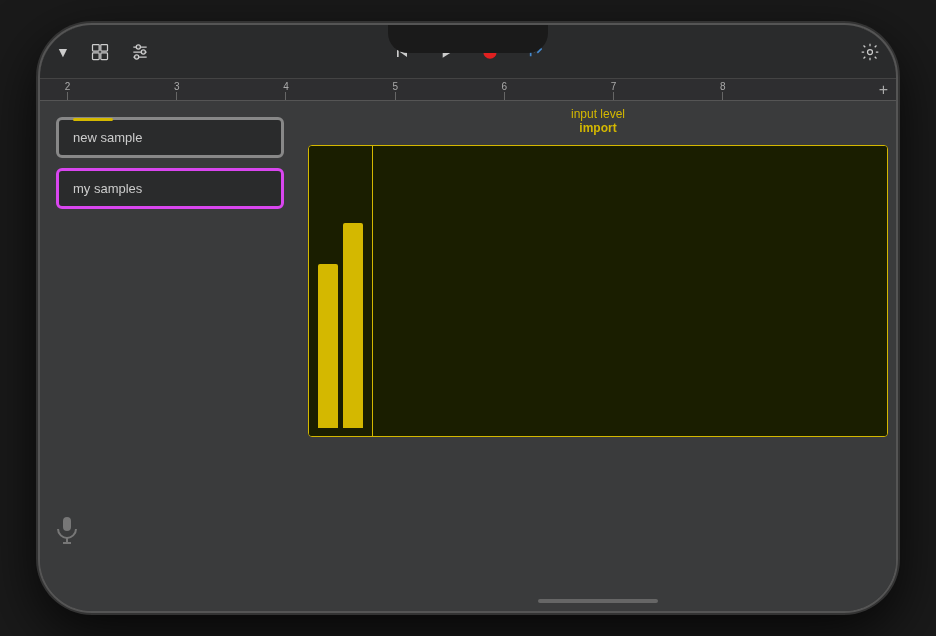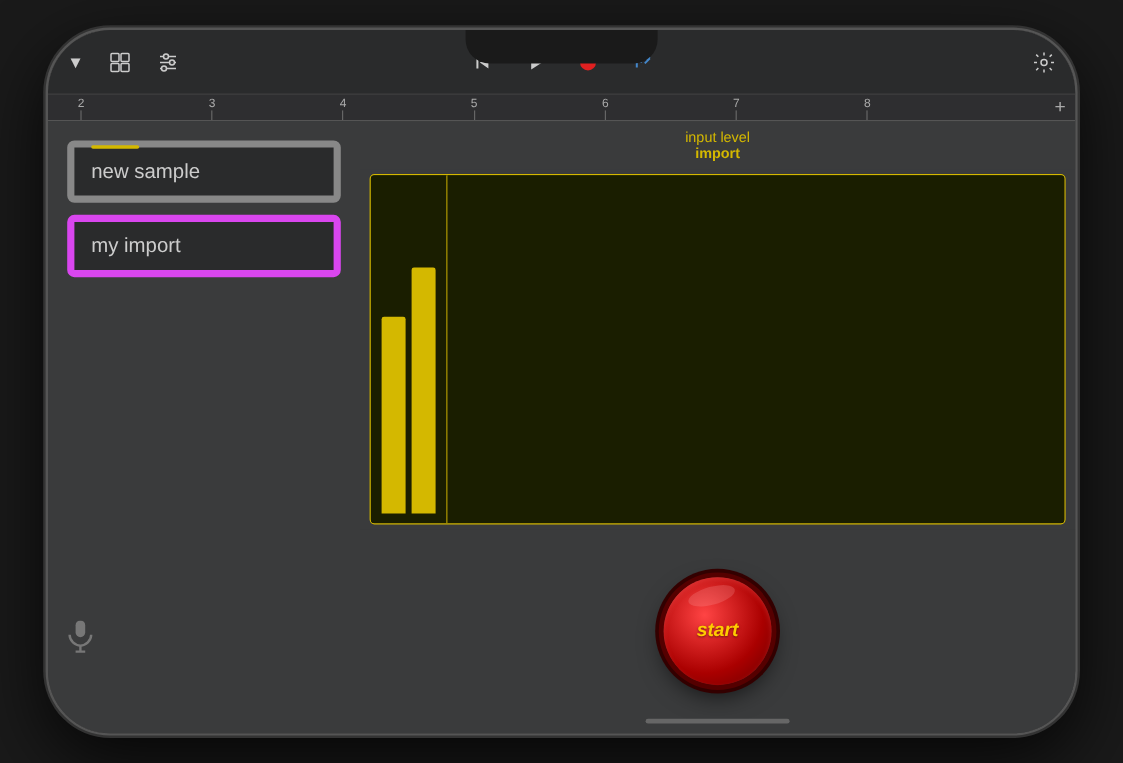--- a/index.html
+++ b/index.html
@@ -174,27 +174,27 @@
       display: flex;
       flex-direction: column;
       padding: 16px 16px;
       gap: 10px;
       position: relative;
       flex-shrink: 0;
     }
 
     .sample-button {
       background: #2a2b2c;
-      border: 6px solid #d946ef;
+      border: 3px solid #d946ef;
       color: #ccc;
       padding: 10px 14px;
       border-radius: 6px;
       cursor: pointer;
       text-align: left;
-      font-size: 17px;
+      font-size: 13px;
       position: relative;
     }
 
     .sample-button.active {
       border-color: #888;
     }
 
     .new-sample-indicator {
       position: absolute;
       top: -2px;
@@ -482,21 +482,21 @@
 
       <div class="track-area">
         <div class="track-content">
 
           <div class="left-panel">
             <button class="sample-button active">
               <div class="new-sample-indicator"></div>
               <span>new sample</span>
             </button>
             <button class="sample-button">
-              <span>my import</span>
+              <span>my samples</span>
             </button>
 
             <div class="mic-area">
               <svg width="22" height="28" viewBox="0 0 22 28" fill="none">
                 <rect x="7" y="0" width="8" height="14" rx="4" fill="#777"></rect>
                 <path d="M2 12c0 5 4.5 9 9 9s9-4 9-9" stroke="#777" stroke-width="2" fill="none"></path>
                 <line x1="11" y1="21" x2="11" y2="26" stroke="#777" stroke-width="2"></line>
                 <line x1="7" y1="26" x2="15" y2="26" stroke="#777" stroke-width="2"></line>
               </svg>
             </div>
@@ -513,23 +513,20 @@
               <div class="level-meter">
                 <div class="meter-bar meter-bar-1"></div>
                 <div class="meter-bar meter-bar-2"></div>
               </div>
 
               <div class="waveform-area">
               </div>
             </div>
 
             <div class="bottom-section">
-              <button class="start-button">
-                <span class="start-label">start</span>
-              </button>
               <div class="home-indicator"></div>
             </div>
           </div>
 
         </div>
       </div>
 
     </div>
   </div>
 </div>

